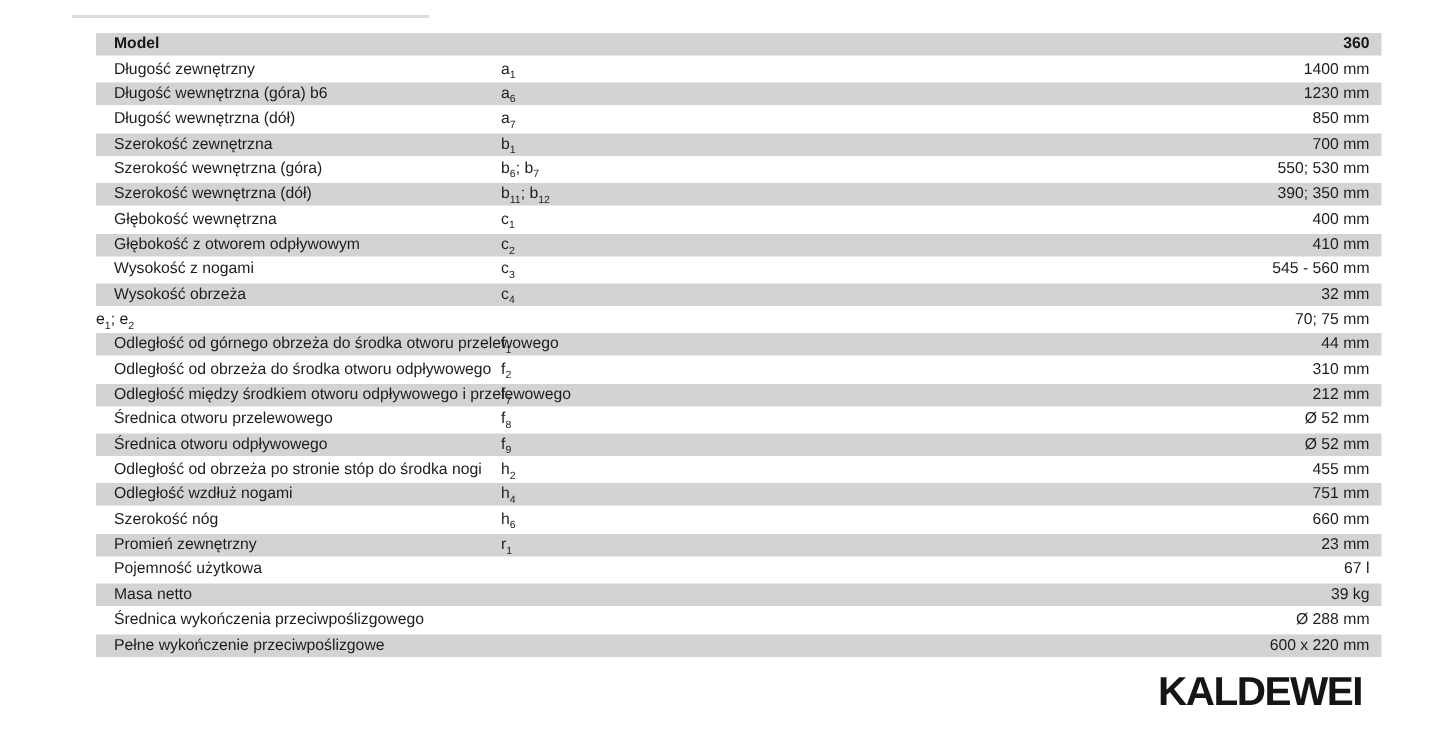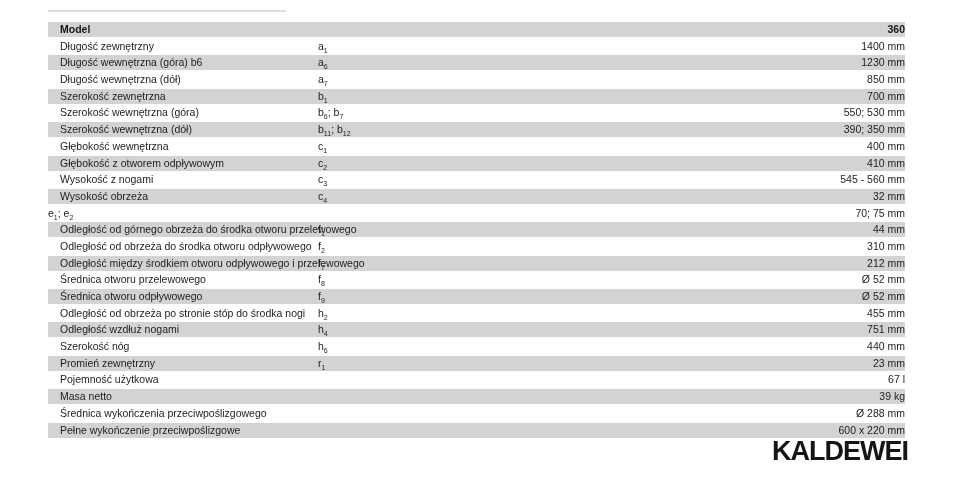--- a/index.html
+++ b/index.html
@@ -7,38 +7,38 @@
     width:953px;height:504px;position:relative;overflow:hidden;
     background:#ffffff;
     font-family:"Liberation Sans",sans-serif;
     color:#1d1d1b;
   }
   .top-rule{
     position:absolute;left:48px;top:10px;width:238px;height:2px;
     background:#dcdcdc;
   }
   .spec-table{
-    position:absolute;left:48px;top:22px;width:857px;
+    position:absolute;left:64px;top:22px;width:857px;
   }
   .row{
     display:flex;align-items:center;
     height:15px;line-height:15px;
     margin-bottom:1.7px;
     font-size:10.5px;
     white-space:nowrap;
   }
   .row:nth-child(odd){background:#d3d3d3}
   .cell-label{width:258px;padding-left:12px;flex:0 0 auto;overflow:visible}
   .cell-symbol{flex:1 1 auto;text-align:left}
   .cell-symbol sub{font-size:7px;line-height:0}
-  .cell-value{flex:0 0 auto;text-align:left}
+  .cell-value{flex:0 0 auto;padding-right:8px;text-align:left}
   .row.header .cell-label,
   .row.header .cell-value{font-weight:bold;color:#161616}
   .logo{
-    position:absolute;left:772px;top:436px;
+    position:absolute;left:772px;top:446px;
     font-size:27px;font-weight:bold;letter-spacing:-1px;
     color:#151515;
   }
 </style>
 </head>
 <body>
 
 <div class="top-rule"></div>
 
 <div class="spec-table">
@@ -133,21 +133,21 @@
       <div class="cell-value">455 mm</div>
     </div>
     <div class="row">
       <div class="cell-label">Odległość wzdłuż nogami</div>
       <div class="cell-symbol">h<sub>4</sub></div>
       <div class="cell-value">751 mm</div>
     </div>
     <div class="row">
       <div class="cell-label">Szerokość nóg</div>
       <div class="cell-symbol">h<sub>6</sub></div>
-      <div class="cell-value">440 mm</div>
+      <div class="cell-value">660 mm</div>
     </div>
     <div class="row">
       <div class="cell-label">Promień zewnętrzny</div>
       <div class="cell-symbol">r<sub>1</sub></div>
       <div class="cell-value">23 mm</div>
     </div>
     <div class="row">
       <div class="cell-label">Pojemność użytkowa</div>
       <div class="cell-symbol"></div>
       <div class="cell-value">67 l</div>

